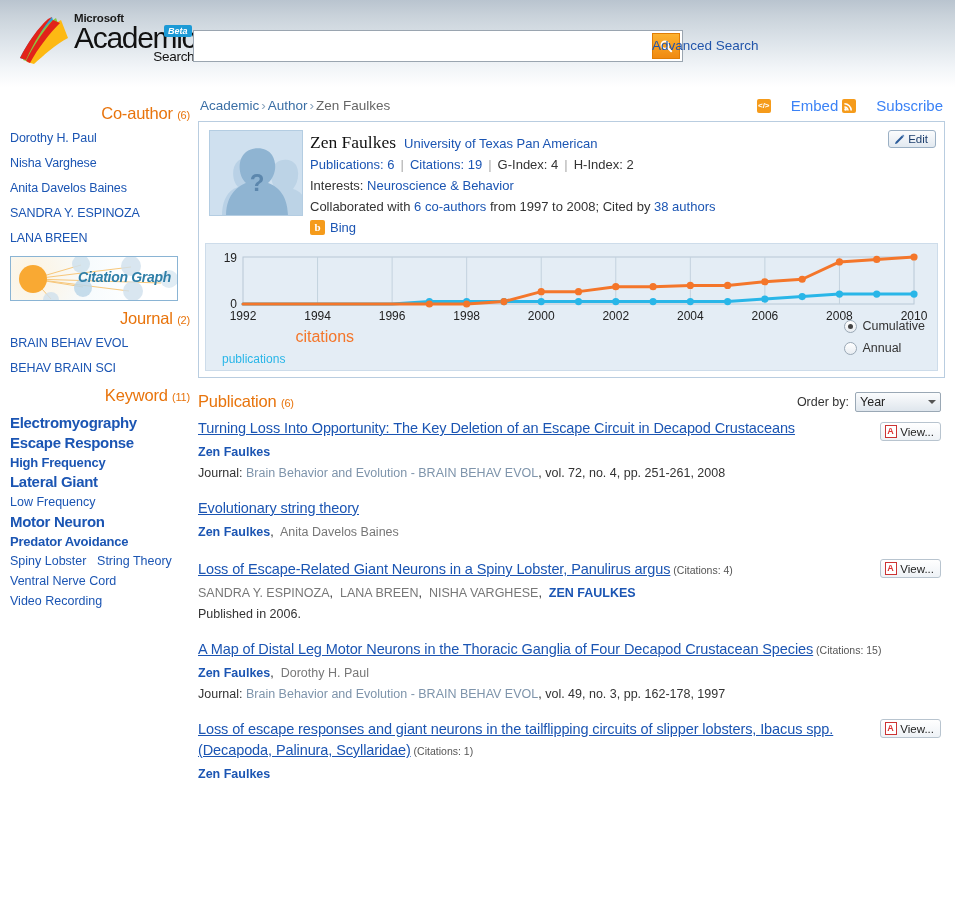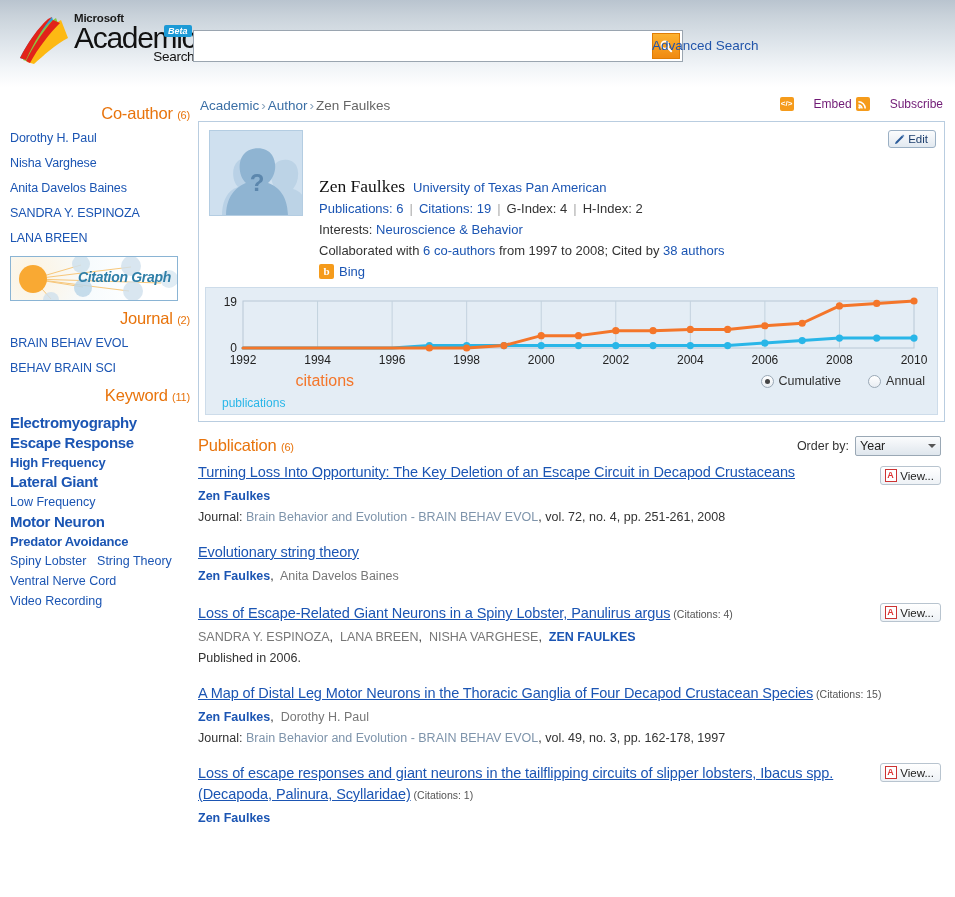--- a/index.html
+++ b/index.html
@@ -102,38 +102,38 @@
 
   
   #main { position: absolute; left: 190px; top: 0; width: 765px; padding: 8px 10px 0 8px; }
 
   #topbar { position: relative; height: 22px; }
   #breadcrumb { position: absolute; left: 2px; top: 2px; font-size: 13.5px; color: #5c7a99; }
   #breadcrumb .crumb { color: #3a6ea5; cursor: pointer; }
   #breadcrumb .crumb.last { color: #666; cursor: default; }
   #breadcrumb .sep { color: #8aa4bd; margin: 0 2px; }
   #topbar-actions { position: absolute; right: 2px; top: 1px; display: flex; align-items: center; gap: 4px; }
-  .action-link { color: #701a75; font-size: 12px; cursor: pointer; padding-left: 16px; }
+  .action-link { color: #3b82f6; font-size: 15px; cursor: pointer; padding-left: 16px; }
   .sq-icon {
     width: 14px; height: 14px; background: #f59b1b; border-radius: 2px;
     display: inline-flex; align-items: center; justify-content: center;
     color: #fff; font-size: 8px; font-weight: bold; line-height: 1;
   }
 
   
   #profile-card {
     position: relative; margin-top: 3px;
     border: 1px solid #b9cde0; background: #fff;
   }
   #profile-top { display: flex; padding: 8px 10px 6px 10px; }
   #avatar {
     width: 94px; height: 86px; flex: 0 0 94px;
     background: #cfe0ef; border: 1px solid #b4cde2; position: relative; overflow: hidden;
   }
-  #profile-info { padding-left: 16px; padding-top: 3px; flex: 1; margin-top: 44px; }
+  #profile-info { padding-left: 7px; padding-top: 3px; flex: 1; }
   .p-row { margin-bottom: 3px; font-size: 13px; color: #333; line-height: 18px; }
   #p-name {
     font-family: "Liberation Serif", serif;
     font-size: 17.5px; color: #111; display: inline-block; margin-right: 8px;
     vertical-align: baseline;
   }
   #p-affil { color: #1b55b3; font-size: 13px; cursor: pointer; }
   .p-link { color: #1b55b3; cursor: pointer; }
   .p-sep { color: #aaa; margin: 0 6px; }
   #edit-btn {
@@ -158,21 +158,21 @@
     position: relative; height: 128px;
   }
   #chart-area { position: relative; width: 100%; height: 92px; }
   #chart-svg { position: absolute; left: 0; top: 0; }
   #chart-footer {
     position: absolute; left: 0; bottom: 4px; width: 100%;
     display: flex; align-items: center; padding: 0 12px 0 16px;
   }
   .legend-pub { color: #29b6e8; font-size: 12px; margin-right: 10px; cursor: pointer; margin-top: 44px; }
   .legend-cit { color: #f4762a; font-size: 16px; cursor: pointer; }
-  #chart-radios { margin-left: auto; display: flex; gap: 27px; }
+  #chart-radios { margin-left: auto; display: flex; gap: 8px; flex-direction: column; }
   .radio-item { display: flex; align-items: center; gap: 5px; font-size: 12.5px; color: #333; cursor: pointer; }
   .radio-dot {
     width: 13px; height: 13px; border-radius: 50%;
     border: 1px solid #9aa8b5; background: linear-gradient(to bottom,#fff,#e8edf2);
     position: relative; flex: 0 0 13px;
   }
   .radio-dot.on::after {
     content: ""; position: absolute; left: 3px; top: 3px;
     width: 5px; height: 5px; border-radius: 50%; background: #444;
   }

